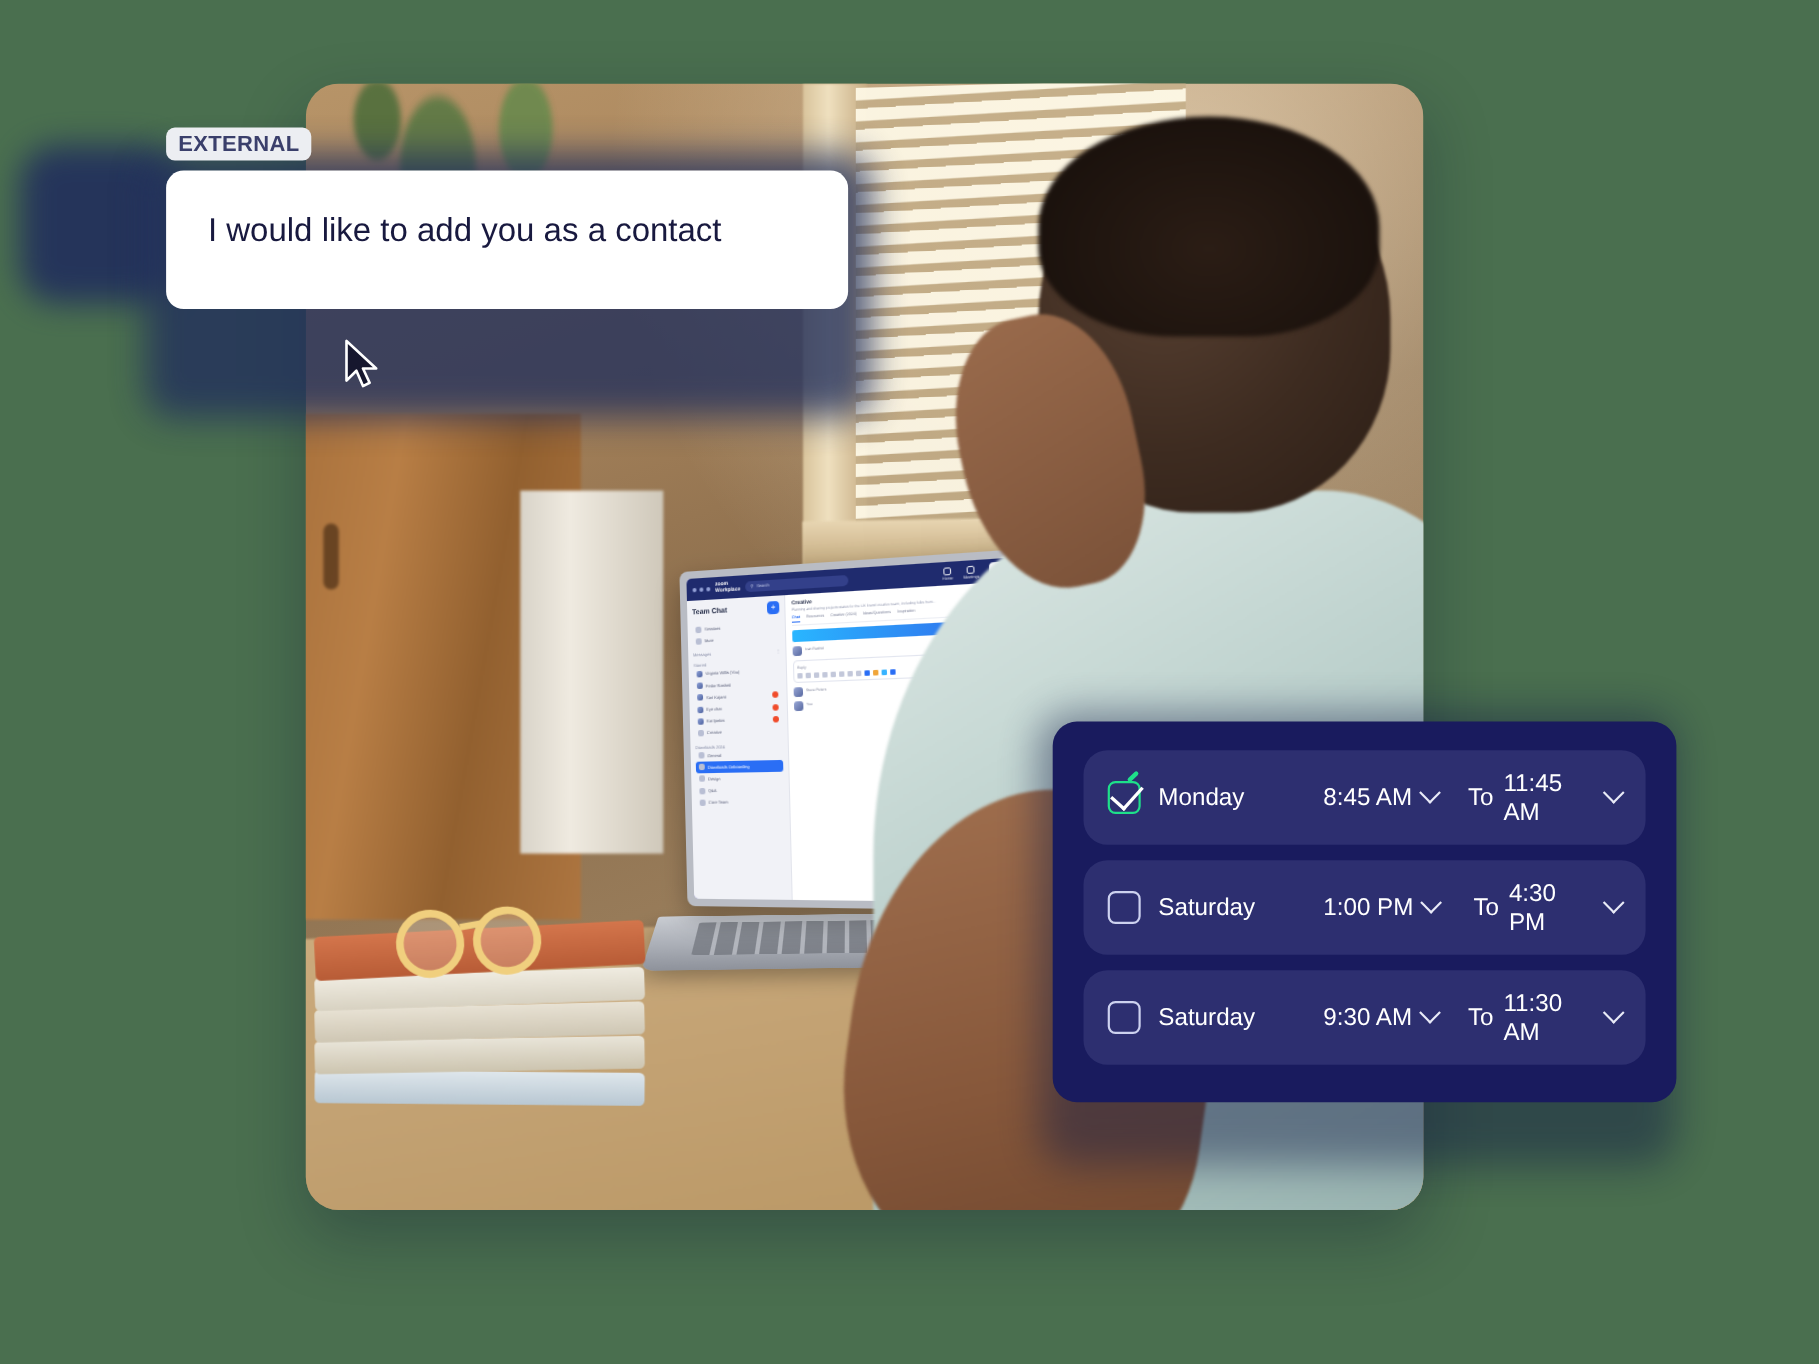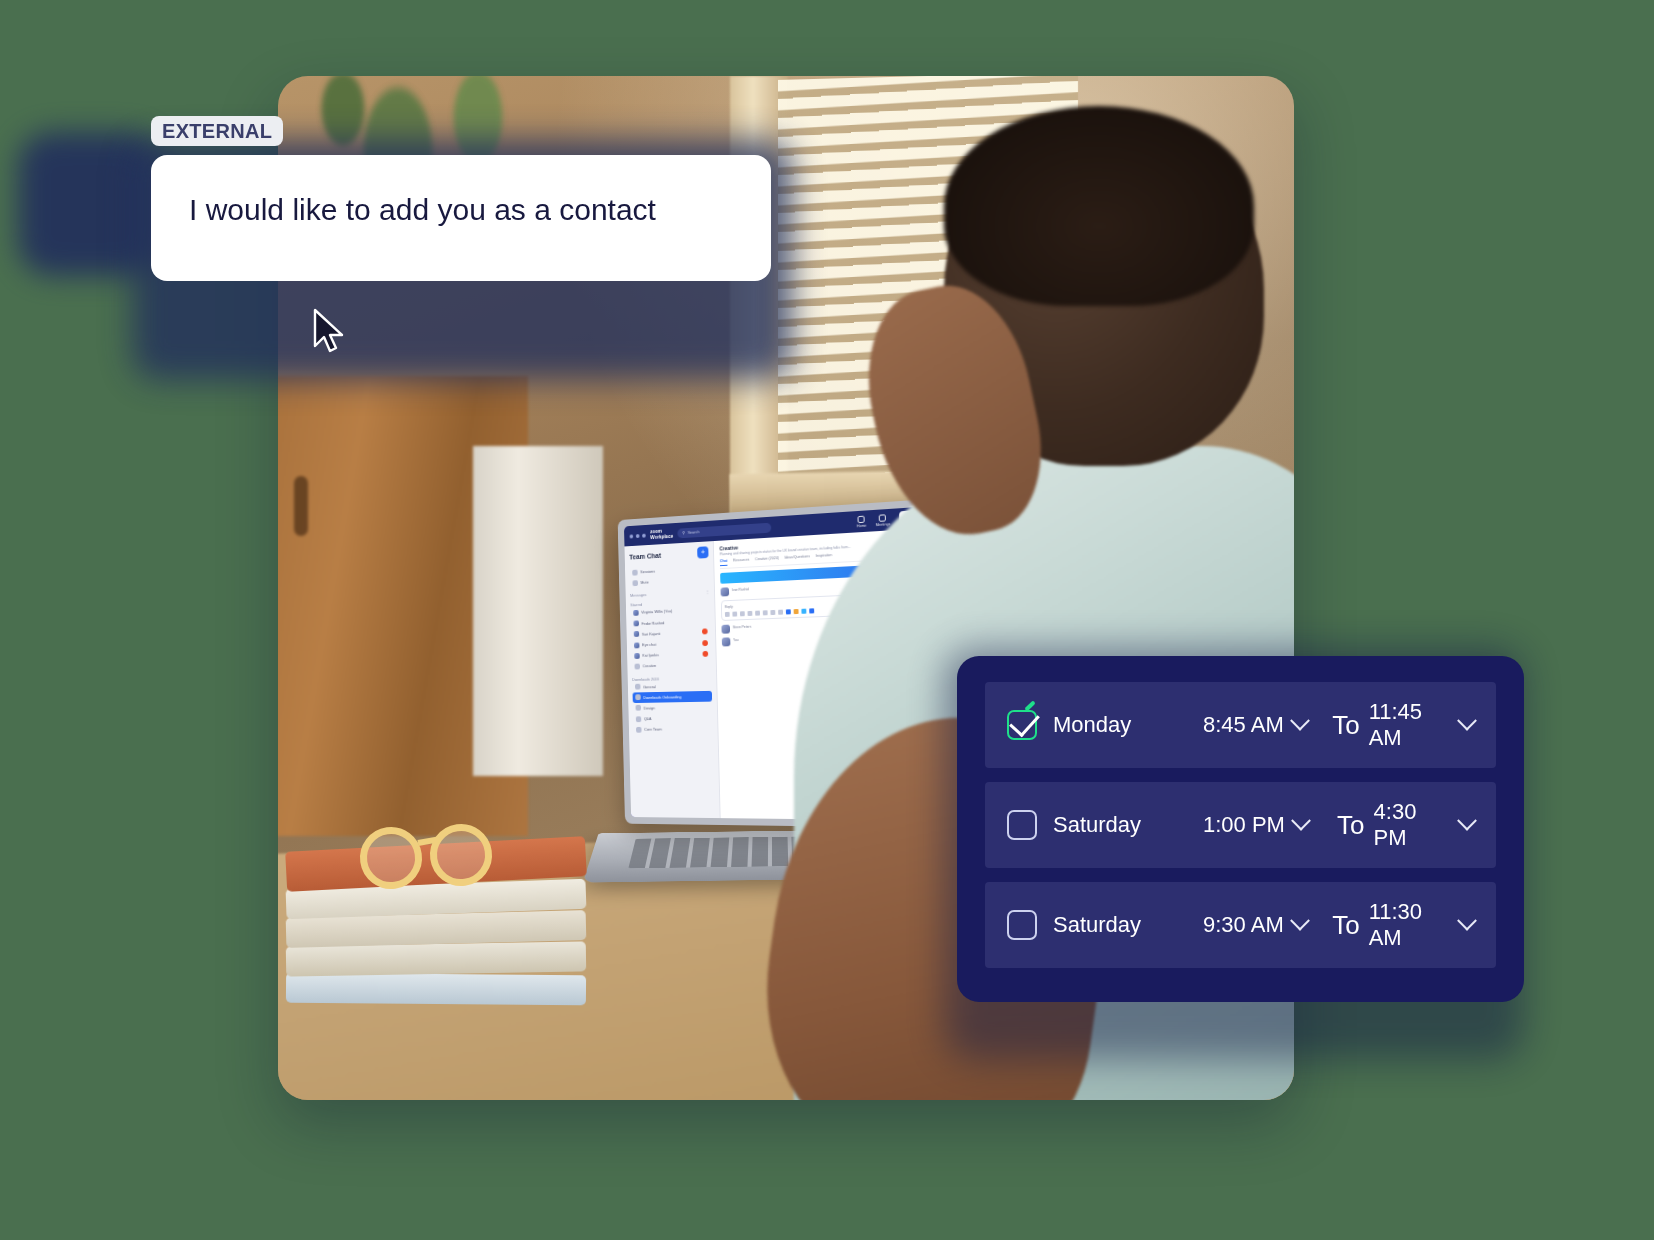--- a/index.html
+++ b/index.html
@@ -399,21 +399,21 @@
     color: #ffffff;
     font-size: 26px;
     font-weight: 700;
     margin-bottom: 22px;
     letter-spacing: .1px;
   }
   .avail-row {
     display: flex;
     align-items: center;
     background: #2d2f70;
-    border-radius: 4px;
+    border-radius: 22px;
     height: 86px;
     padding: 0 22px;
     margin-bottom: 14px;
   }
   .avail-row:last-child { margin-bottom: 0; }
   .chk {
     width: 30px; height: 30px;
     border-radius: 7px;
     border: 2.6px solid #cdd2ef;
     flex: none;
@@ -445,21 +445,21 @@
     margin-left: 16px;
     width: 150px;
     flex: none;
   }
   .time-sel {
     display: flex; align-items: center; gap: 9px;
     color: #ffffff; font-size: 22px;
     cursor: pointer;
   }
   .time-sel.start { width: 138px; }
-  .to-label { color: #ffffff; font-size: 26px; margin: 0 9px 0 2px; }
+  .to-label { color: #ffffff; font-size: 22px; margin: 0 9px 0 2px; }
   .chev {
     width: 14px; height: 14px;
     border: solid #e8eaf7;
     border-width: 0 2.4px 2.4px 0;
     transform: rotate(45deg) translate(-3px,-3px);
     flex: none;
   }
 </style>
 </head>
 <body>

